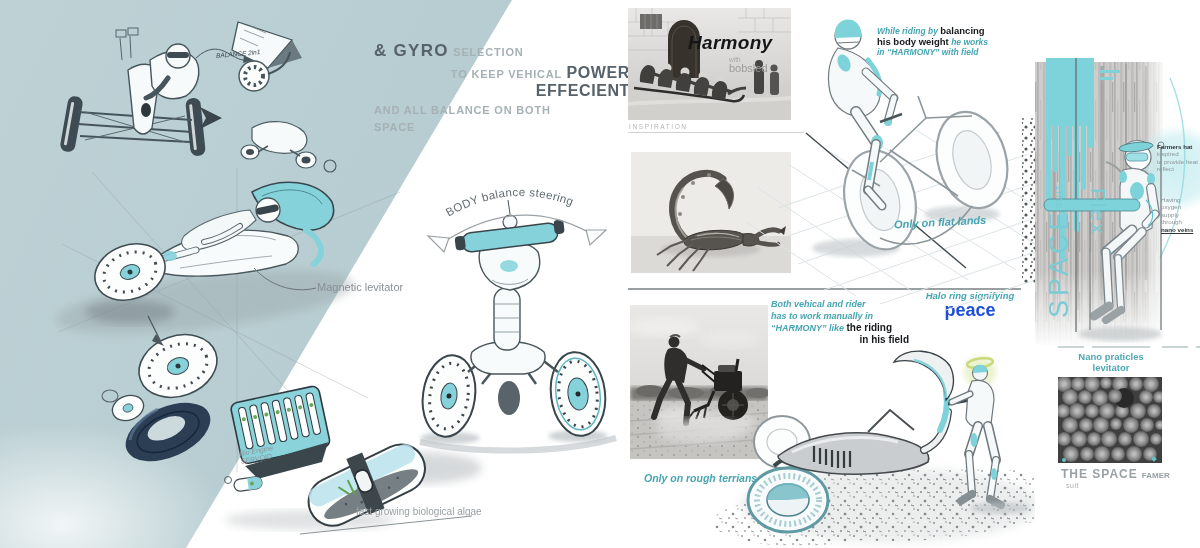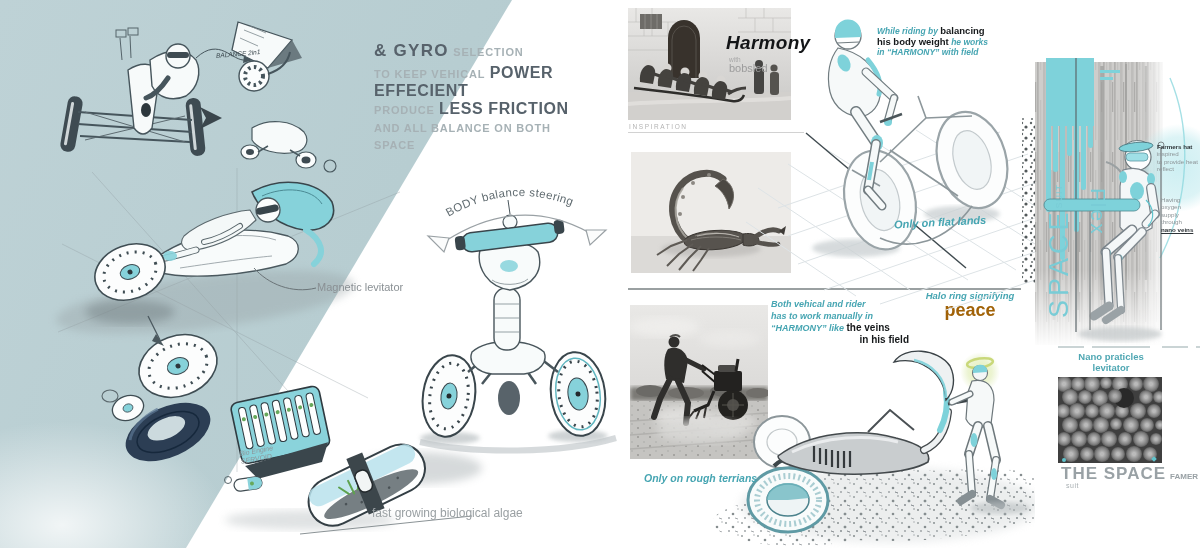--- a/index.html
+++ b/index.html
@@ -28,21 +28,21 @@
   .cap-sub{font-size:11px;color:#9c9c9c;}
   .inspo{font-size:6.5px;color:#b4b4b4;letter-spacing:1.6px;}
   .thin-line{height:1px;background:#d2d2d2;}
   .divider{height:2px;background:#9aa0a1;}
   .vert-up{writing-mode:vertical-rl;transform:rotate(180deg);}
   .vert-down{writing-mode:vertical-rl;}
   .teal-word{color:#79ccd6;}
   .tiny-note{font-size:6.2px;line-height:7.4px;color:#8c9497;}
   .tiny-strong{color:#2e3438;font-weight:700;}
   .nano-title{font-size:9.5px;line-height:11px;font-weight:700;color:#4fa7b3;text-align:center;}
-  .suit-big{font-size:17px;font-weight:700;color:#99a1a5;letter-spacing:1px;}
+  .suit-big{font-size:12px;font-weight:700;color:#99a1a5;letter-spacing:1px;}
   .suit-small{font-size:8px;font-weight:700;color:#99a1a5;margin-left:4px;}
   .suit-sub{font-size:7px;color:#a8afb2;letter-spacing:.5px;}
 </style>
 </head>
 <body>
 
 <svg width="0" height="0" style="position:absolute" aria-hidden="true">
 <defs>
 <filter id="blur2">
         <feGaussianBlur stdDeviation="2"></feGaussianBlur>
@@ -280,33 +280,32 @@
     </g>
     <path id="steerArc" d="M440,222 C492,188 546,188 596,218" fill="none"></path>
     <text font-size="11.5" fill="#626d72" letter-spacing=".4"><textPath href="#steerArc" startOffset="10">BODY balance steering</textPath></text>
     <path d="M447,240 C498,208 544,208 588,232" stroke="#9aa1a5" stroke-width="1.3" fill="none"></path>
     <path d="M449,238 L428,236 L444,252 Z" fill="#fbfcfc" stroke="#9aa1a5" stroke-width="1.2"></path>
     <path d="M586,230 L606,230 L590,245 Z" fill="#fbfcfc" stroke="#9aa1a5" stroke-width="1.2"></path>
   </svg>
 
   <div class="abs hl" style="left:374px;top:42px;width:256px;">
     <div style="margin-bottom:4px;"><span class="hl-strong sz17">&amp; GYRO</span> <span class="hl-light sz11">SELECTION</span></div>
-    <div style="margin-bottom:1px;"><span class="hl-light sz11">TO KEEP VEHICAL</span> <span class="hl-strong sz16">POWER EFFECIENT</span></div>
-    <div style="margin-bottom:1px;"><span class="hl-light sz11">PRODUCE</span> <span class="hl-strong sz16">LESS FRICTION</span></div>
+    <div style="margin-bottom:1px;text-align:right;"><span class="hl-light sz11">TO KEEP VEHICAL</span> <span class="hl-strong sz16">POWER EFFECIENT</span></div>
     <div><span class="hl-light sz11">AND ALL BALANCE ON BOTH</span></div>
     <div><span class="hl-light sz11">SPACE</span></div>
   </div>
 
   <div class="abs hand" style="left:216px;top:50px;font-size:6.5px;transform:rotate(-5deg);">BALANCE 2in1</div>
   <div class="abs sketch-label" style="left:317px;top:281px;font-size:11px;">Magnetic levitator</div>
   <div class="abs hand" style="left:240px;top:447px;font-size:7px;transform:rotate(-10deg);color:#8d969a;line-height:8px;">
     <div>Bio Engine</div>
     <div>SERVOID</div>
   </div>
-  <div class="abs" style="left:372px;top:506px;font-size:12px;color:#9aa0a3;">fast growing biological algae</div>
+  <div class="abs" style="left:356px;top:506px;font-size:10px;color:#9aa0a3;">fast growing biological algae</div>
 
   <div class="abs photo" style="left:628px;top:8px;width:163px;height:112px;">
     <svg width="163" height="112" viewBox="0 0 163 112">
       <rect width="163" height="112" fill="#d6d4d1"></rect>
         <rect width="163" height="84" fill="url(#skyGrad)"></rect>
       <g stroke="#bcbab7" stroke-width=".7" opacity=".8" fill="none">
           <path d="M0,14 h60 M0,28 h56 M0,42 h40 M8,0 v14 M24,0 v28 M40,14 v14 M16,14 v14"></path>
         </g>
       <rect x="12" y="6" width="22" height="15" fill="#6e6c68"></rect>
         <path d="M17,6 v15 M23,6 v15 M29,6 v15" stroke="#8b8985" stroke-width="1"></path>
@@ -348,21 +347,21 @@
         <g transform="translate(84,74)">
             <circle cx="9" cy="-2" r="4.5" fill="#d8d6d3"></circle>
             <path d="M0,16 C-1,6 3,0 8,-1 C13,-1 16,3 15,8 L13,18 Z" fill="#413f3c"></path>
             <path d="M8,6 L20,10" stroke="#413f3c" stroke-width="3"></path>
           </g>
       </g>
       <path d="M100,86 C106,82 112,80 118,80" stroke="#413f3c" stroke-width="3" fill="none"></path>
     </svg>
   </div>
 
-  <div class="abs cap-title" style="left:726px;top:32px;">Harmony</div>
+  <div class="abs cap-title" style="left:688px;top:32px;">Harmony</div>
   <div class="abs cap-with" style="left:729px;top:56px;">with</div>
   <div class="abs cap-sub" style="left:729px;top:62px;">bobsled</div>
 
   <div class="abs" style="left:877px;top:26px;width:142px;font-size:8.5px;line-height:10.5px;">
     <div><span class="note-teal">While riding by </span><span class="note-dark" style="font-size:9.5px;">balancing</span></div>
     <div><span class="note-dark" style="font-size:9.5px;">his body weight</span><span class="note-teal"> he works</span></div>
     <div><span class="note-teal">in “HARMONY” with field</span></div>
   </div>
 
   <div class="abs inspo" style="left:629px;top:123px;">INSPIRATION</div>
@@ -432,27 +431,27 @@
         <path d="M84,86 L78,100 L64,106" stroke="#232220" stroke-width="3" fill="none"></path>
         <path d="M64,106 l-6,8 M70,104 l-4,10 M76,102 l-2,11" stroke="#33312e" stroke-width="2"></path>
       </g>
       <ellipse cx="70" cy="126" rx="44" ry="12" fill="#dcdbd9" opacity=".8" filter="url(#blur4)"></ellipse>
     </svg>
   </div>
 
   <div class="abs" style="left:771px;top:298px;width:138px;font-size:9px;line-height:12px;">
     <div class="note-teal">Both vehical and rider</div>
     <div class="note-teal">has to work manually in</div>
-    <div><span class="note-teal">“HARMONY” like </span><span class="note-dark" style="font-size:10px;">the veins</span></div>
+    <div><span class="note-teal">“HARMONY” like </span><span class="note-dark" style="font-size:10px;">the riding</span></div>
     <div class="note-dark" style="font-size:10px;text-align:right;">in his field</div>
   </div>
 
   <div class="abs" style="left:919px;top:290px;width:102px;text-align:center;">
     <div class="note-teal" style="font-size:9.5px;">Halo ring signifying</div>
-    <div class="note-dark" style="font-size:18px;color:#a16207;line-height:18px;">peace</div>
+    <div class="note-dark" style="font-size:18px;color:#1d4ed8;line-height:18px;">peace</div>
   </div>
 
   <svg class="abs" style="left:628px;top:0;" width="407" height="548" viewBox="0 0 407 548">
     <g stroke="#dde3e6" stroke-width="1">
       <line x1="150" y1="208" x2="372" y2="132"></line>
         <line x1="160" y1="236" x2="400" y2="154"></line>
       <line x1="170" y1="264" x2="407" y2="183"></line>
         <line x1="196" y1="290" x2="407" y2="218"></line>
       <line x1="252" y1="304" x2="407" y2="252"></line>
         <line x1="318" y1="310" x2="407" y2="280"></line>

